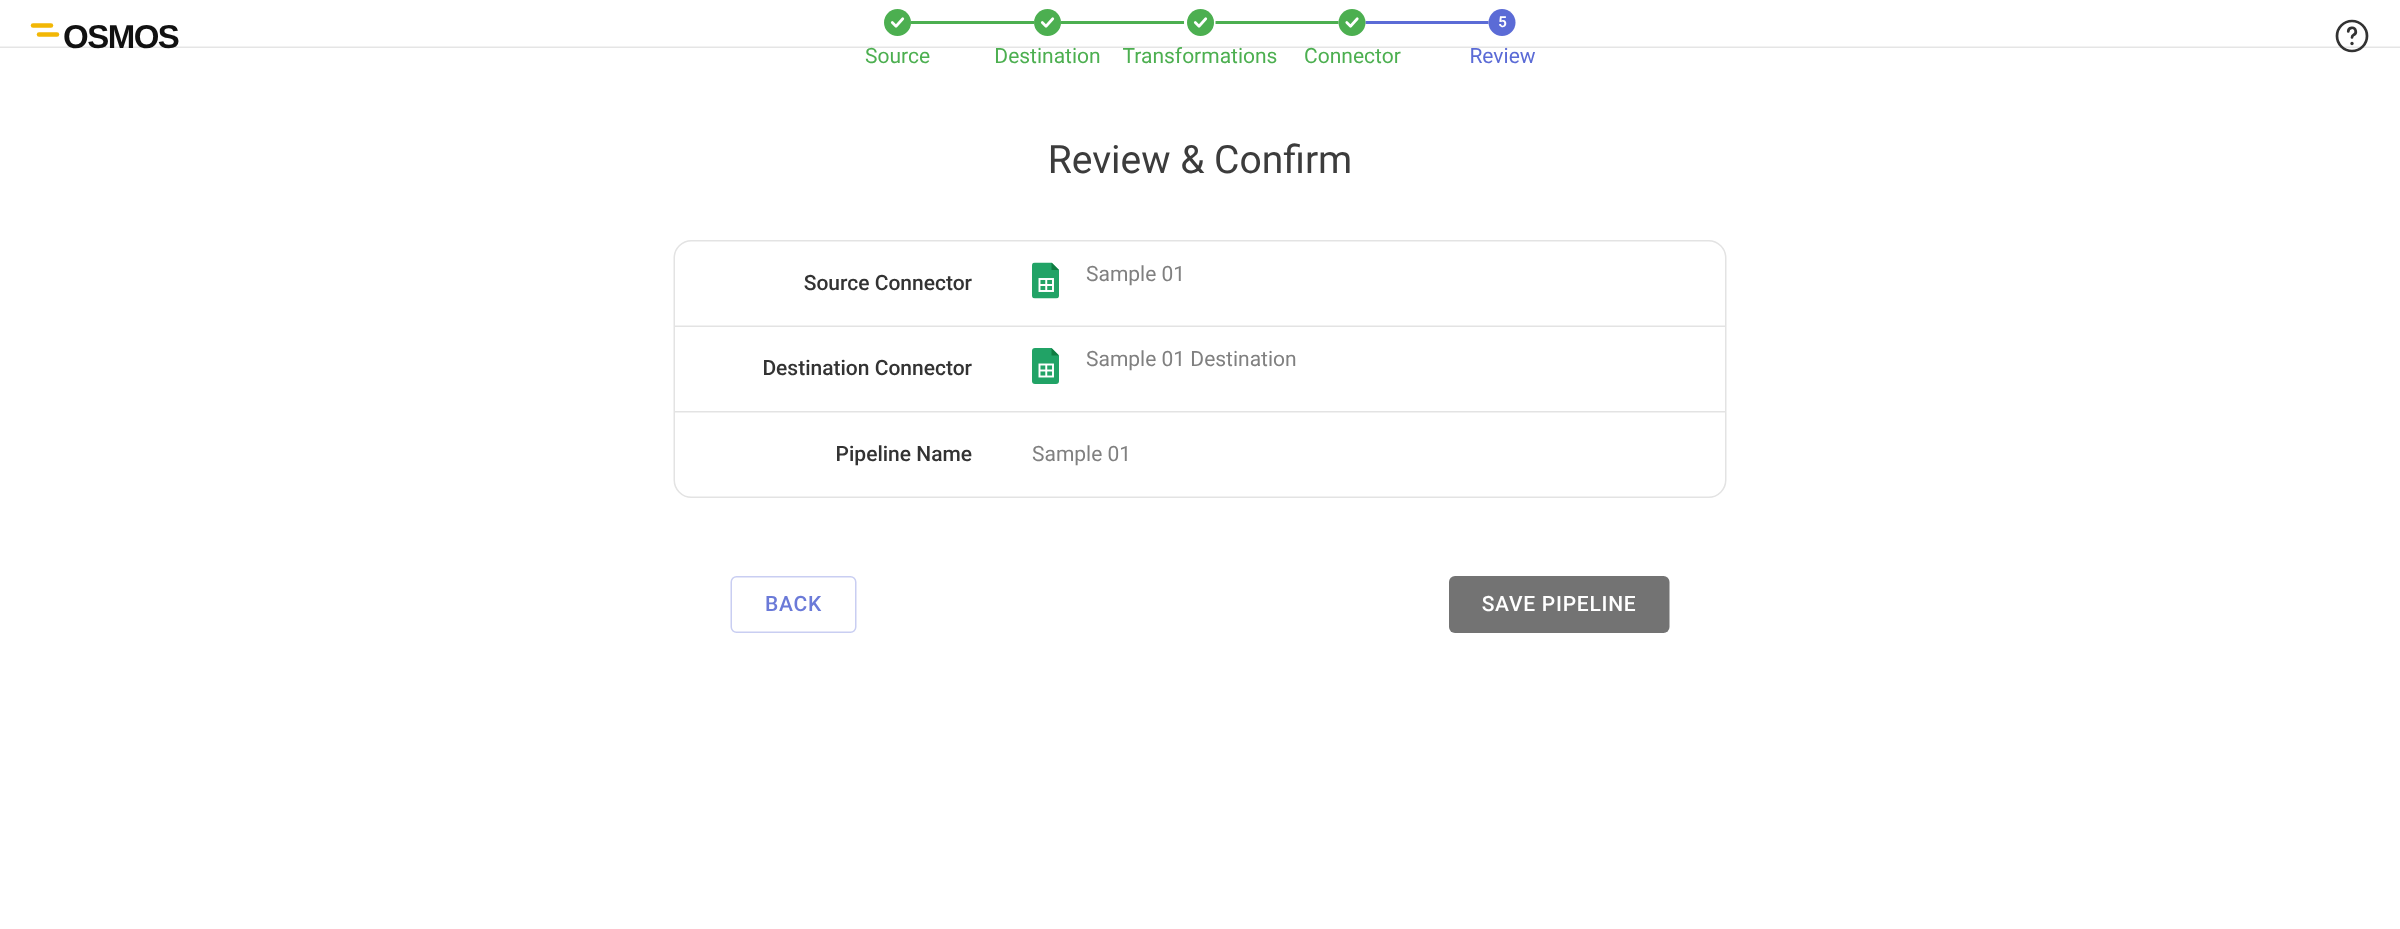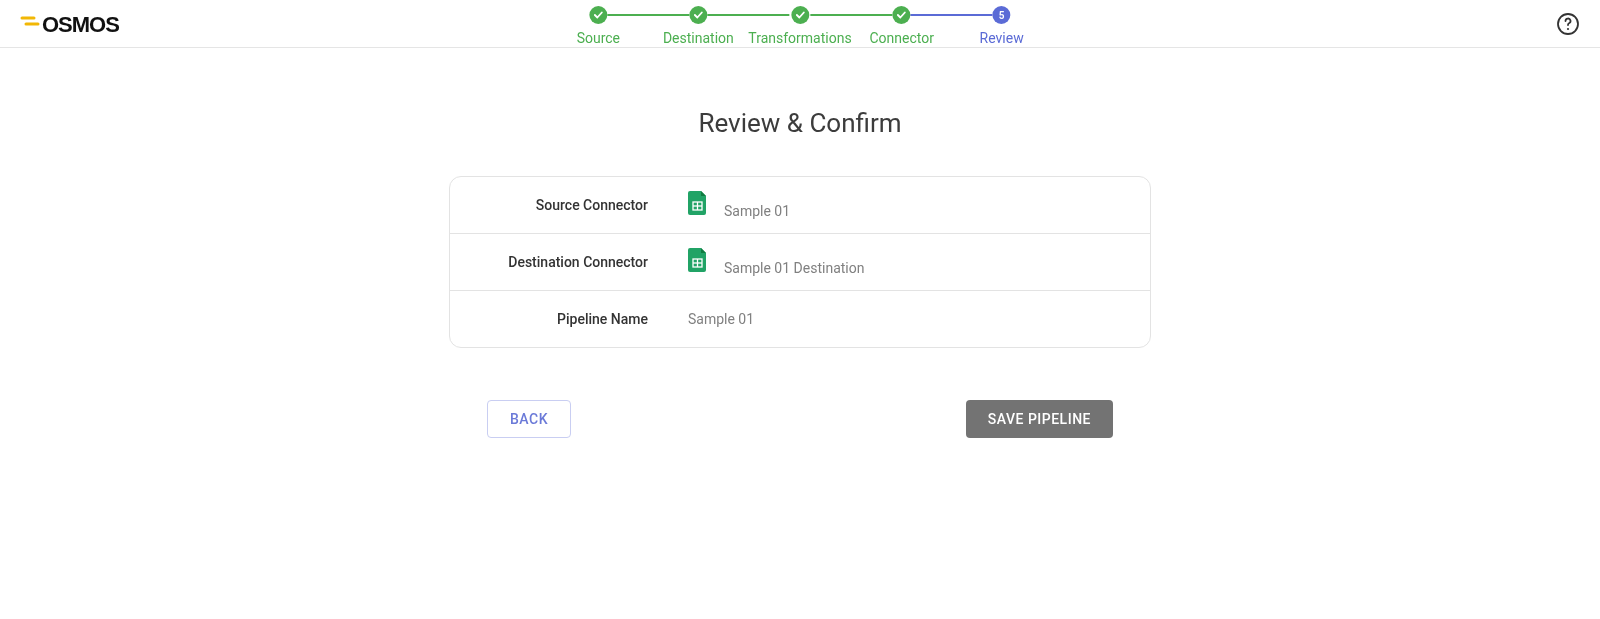--- a/index.html
+++ b/index.html
@@ -10,21 +10,21 @@
     body {
       font-family: -apple-system, BlinkMacSystemFont, 'Segoe UI', Roboto, Helvetica, Arial, sans-serif;
       background: #ffffff;
       color: #333;
       width: 1600px;
       height: 619px;
     }
     .header {
       display: flex;
       align-items: flex-start;
-      height: 48px;
+      height: 32px;
       border-bottom: 1px solid #e5e5e5;
       position: relative;
       padding: 0 20px;
     }
     .logo {
       display: flex;
       align-items: center;
       gap: 2px;
       margin-top: 12px;
       font-weight: 900;
@@ -129,21 +129,21 @@
     .review-label {
       width: 178px;
       text-align: right;
       font-size: 14px;
       font-weight: 500;
       color: #333;
       flex-shrink: 0;
     }
     .review-value-wrap {
       display: flex;
-      align-items: flex-end;
+      align-items: flex-start;
       padding-left: 40px;
       gap: 16px;
     }
     .review-value {
       color: #808080;
       font-size: 14px;
     }
     .sheet-icon {
       flex-shrink: 0;
     }

